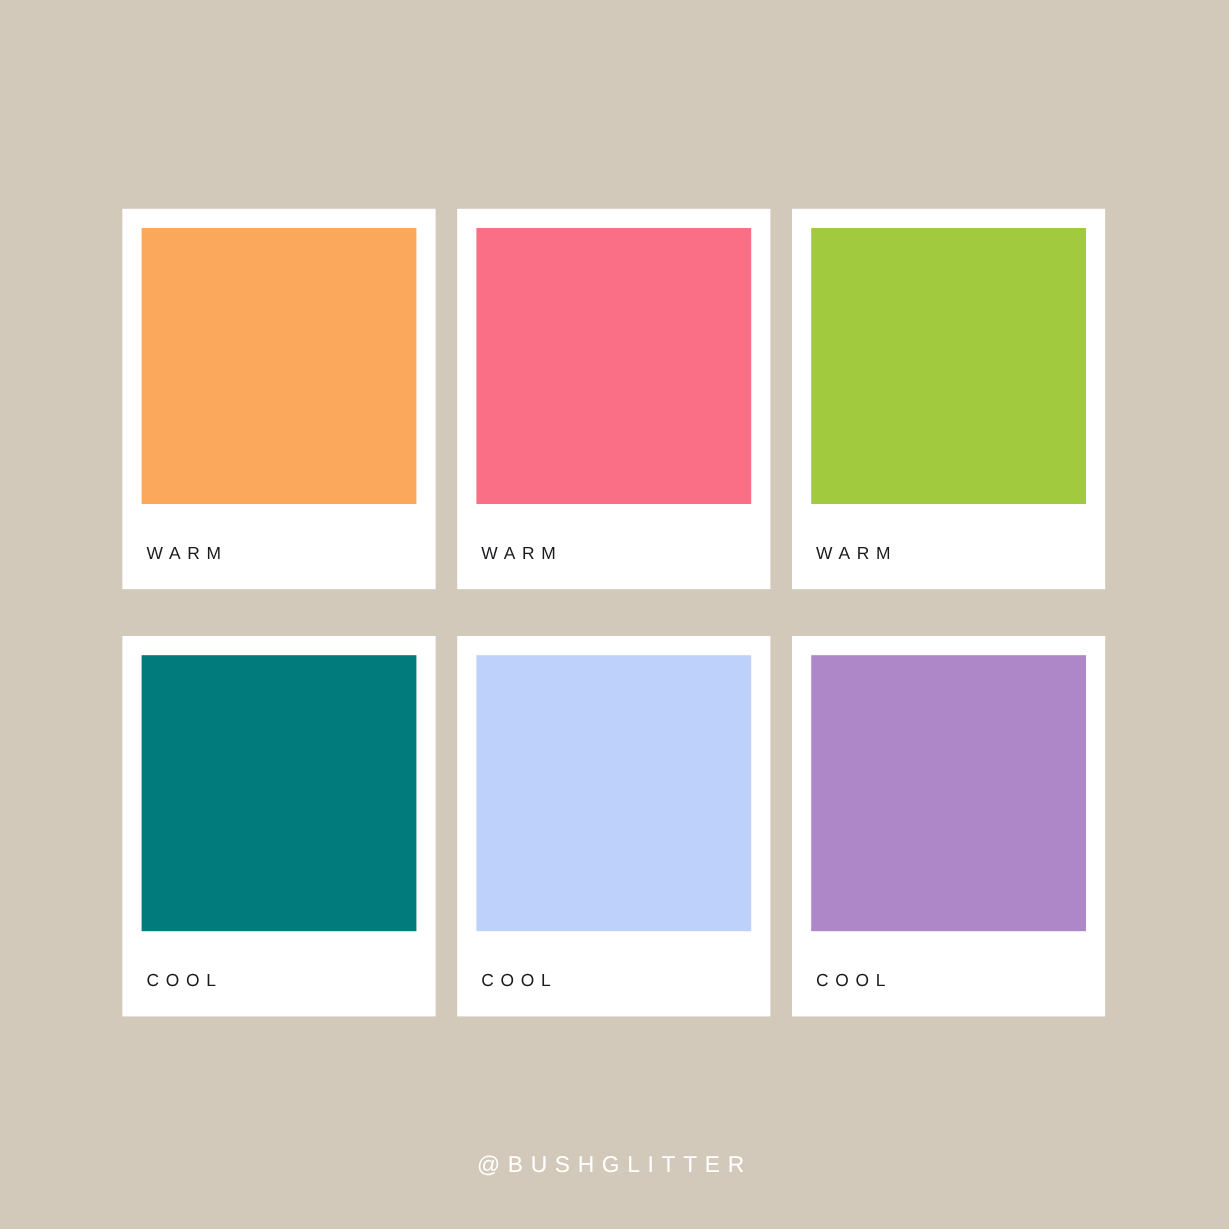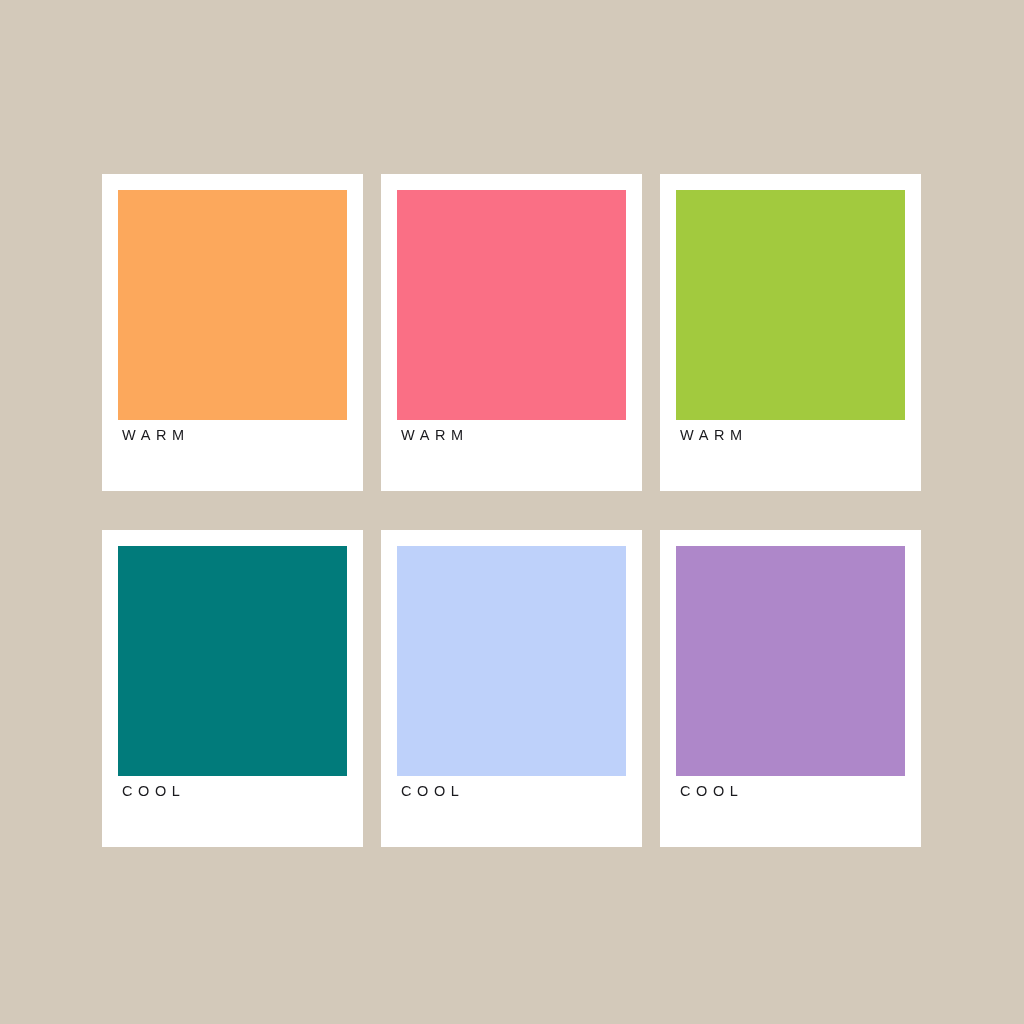--- a/index.html
+++ b/index.html
@@ -52,21 +52,21 @@
     height: 230px;
     flex: 0 0 230px;
     display: block;
   }
 
   .swatch-label {
     font-size: 14.5px;
     letter-spacing: 5.6px;
     color: #1a1a1e;
     font-weight: 400;
-    padding-top: 8px;
+    padding-top: 35px;
     padding-left: 4px;
     line-height: 1;
     white-space: nowrap;
   }
 
   
   .watermark {
     position: absolute;
     left: 0;
     right: 0;
@@ -112,14 +112,15 @@
       <div class="swatch-label" style="color: rgb(26, 26, 30);">COOL</div>
     </div>
 
     <div class="swatch-card" style="background: rgb(255, 255, 255);">
       <div class="swatch-chip" style="background-color: rgb(174, 135, 201);"></div>
       <div class="swatch-label" style="color: rgb(26, 26, 30);">COOL</div>
     </div>
 
   </div>
 
+  <div class="watermark" style="color: rgb(255, 255, 255);">@BUSHGLITTER</div>
 
 </div>
 
 </body></html>

